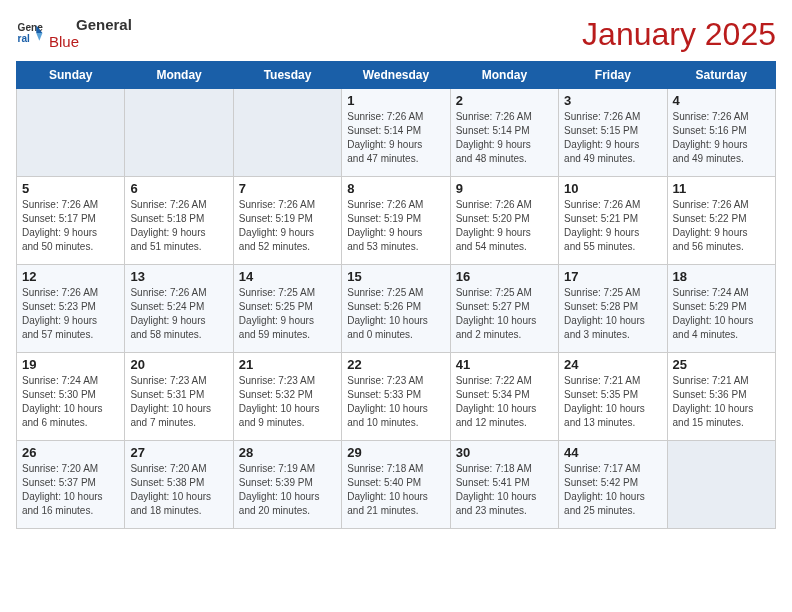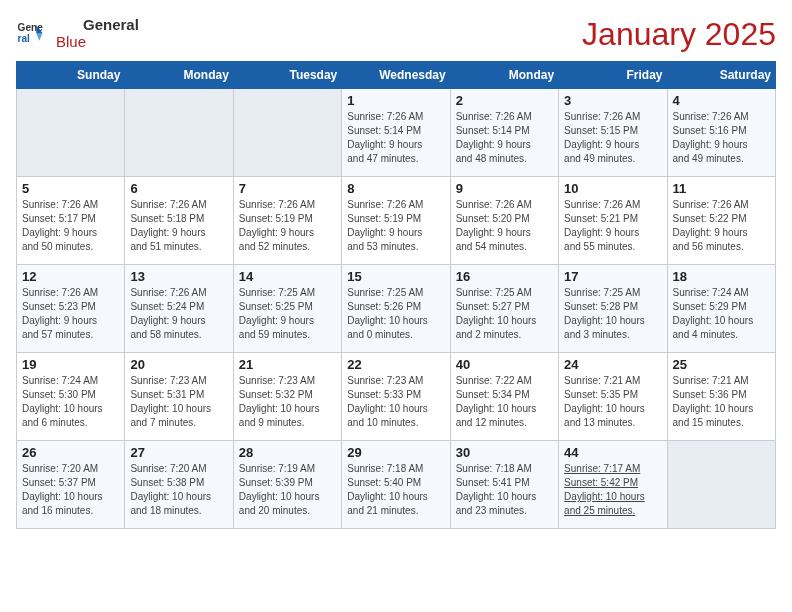--- a/index.html
+++ b/index.html
@@ -12,21 +12,21 @@
     }
     .header {
       display: flex;
       align-items: flex-start;
       justify-content: space-between;
       margin-bottom: 8px;
     }
     .logo {
       display: flex;
       align-items: center;
-      gap: 12px;
+      gap: 5px;
     }
     .logo-icon {
       width: 28px;
       height: 28px;
     }
     .title-block {
       text-align: right;
     }
     .month-title {
       font-size: 32px;
@@ -41,21 +41,21 @@
       width: 100%;
       border-collapse: collapse;
       table-layout: fixed;
     }
     thead th {
       background: #1a5fa8;
       color: #fff;
       font-size: 12px;
       font-weight: bold;
       padding: 6px 4px;
-      text-align: right;
+      text-align: center;
       border: 1px solid #1a5fa8;
     }
     tbody td {
       border: 1px solid #ccc;
       vertical-align: top;
       padding: 4px 5px;
       font-size: 10.5px;
       color: #333;
       background: #fff;
       height: 88px;
@@ -274,21 +274,21 @@
 and 9 minutes.</div>
         </td>
         <td>
           <span class="day-num">22</span>
           <div class="day-info" style="white-space: pre-line;">Sunrise: 7:23 AM
 Sunset: 5:33 PM
 Daylight: 10 hours
 and 10 minutes.</div>
         </td>
         <td>
-          <span class="day-num">40</span>
+          <span class="day-num">41</span>
           <div class="day-info" style="white-space: pre-line;">Sunrise: 7:22 AM
 Sunset: 5:34 PM
 Daylight: 10 hours
 and 12 minutes.</div>
         </td>
         <td>
           <span class="day-num">24</span>
           <div class="day-info" style="white-space: pre-line;">Sunrise: 7:21 AM
 Sunset: 5:35 PM
 Daylight: 10 hours
@@ -333,21 +333,21 @@
         </td>
         <td>
           <span class="day-num">30</span>
           <div class="day-info" style="white-space: pre-line;">Sunrise: 7:18 AM
 Sunset: 5:41 PM
 Daylight: 10 hours
 and 23 minutes.</div>
         </td>
         <td>
           <span class="day-num">44</span>
-          <div class="day-info" style="white-space: pre-line; text-decoration: underline;">Sunrise: 7:17 AM
+          <div class="day-info" style="white-space: pre-line;">Sunrise: 7:17 AM
 Sunset: 5:42 PM
 Daylight: 10 hours
 and 25 minutes.</div>
         </td>
         <td class="empty-cell"></td>
       </tr>
     </tbody>
 </table>
 
 </body></html>

